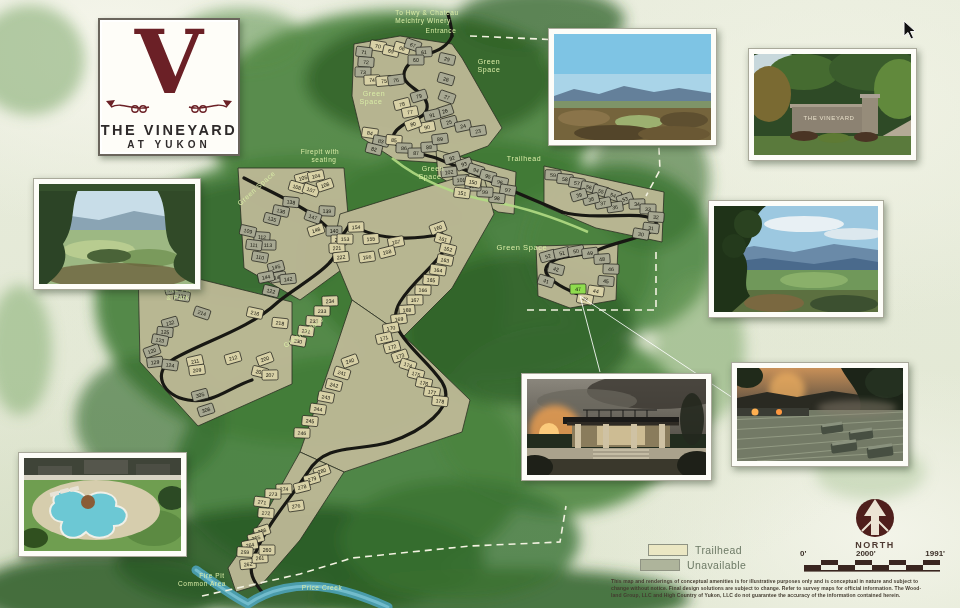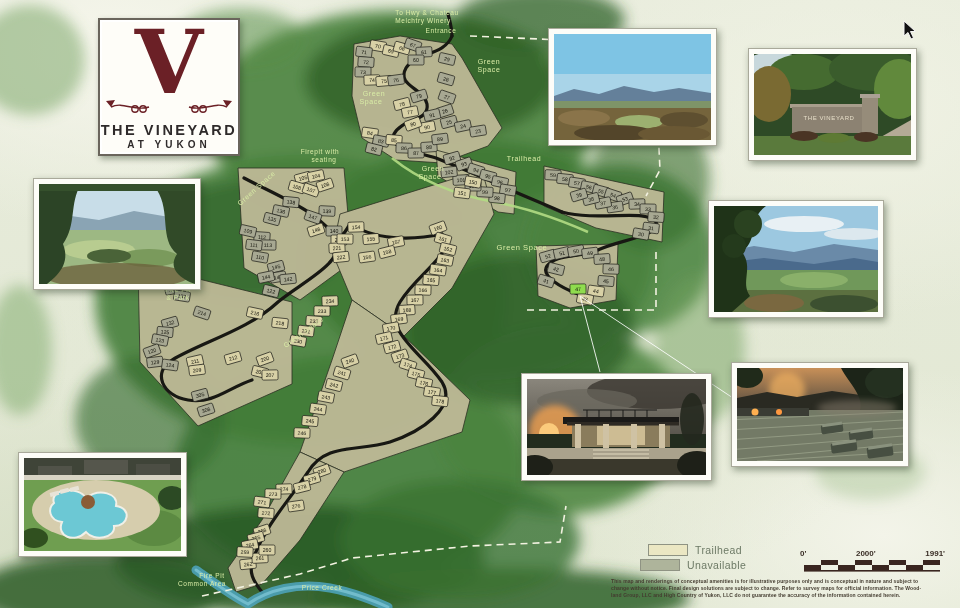--- a/index.html
+++ b/index.html
@@ -1022,20 +1022,30 @@
     <div class="legend-row">
       <span class="legend-swatch" style="background: rgb(235, 231, 195);"></span>
       <span class="legend-label">Trailhead</span>
     </div>
     <div class="legend-row r2">
       <span class="legend-swatch" style="background: rgb(174, 180, 155);"></span>
       <span class="legend-label">Unavailable</span>
     </div>
   </div>
 
+  <div id="north-block">
+    <svg width="44" height="42" viewBox="0 0 44 42" style="margin:0 auto;display:block;">
+      <circle cx="22" cy="21" r="19" fill="#4f1f1c"></circle>
+      <g stroke="#ece4d4" stroke-width="2">
+          <path d="M22,21 L9,34 M22,21 L35,34"></path>
+        </g>
+      <path d="M22,2 L33,19 L26,19 L26,38 L18,38 L18,19 L11,19 Z" fill="#ece4d4"></path>
+    </svg>
+    <div id="north-label">NORTH</div>
+  </div>
 
   <div id="scalebar">
     <div id="scale-ticks">
       <span>0'</span>
       <span>2000'</span>
       <span>1991'</span>
     </div>
     <svg width="145" height="14" viewBox="0 0 145 14">
       <g fill="#3a2620">
         <rect x="4" y="7" width="17" height="5"></rect>

